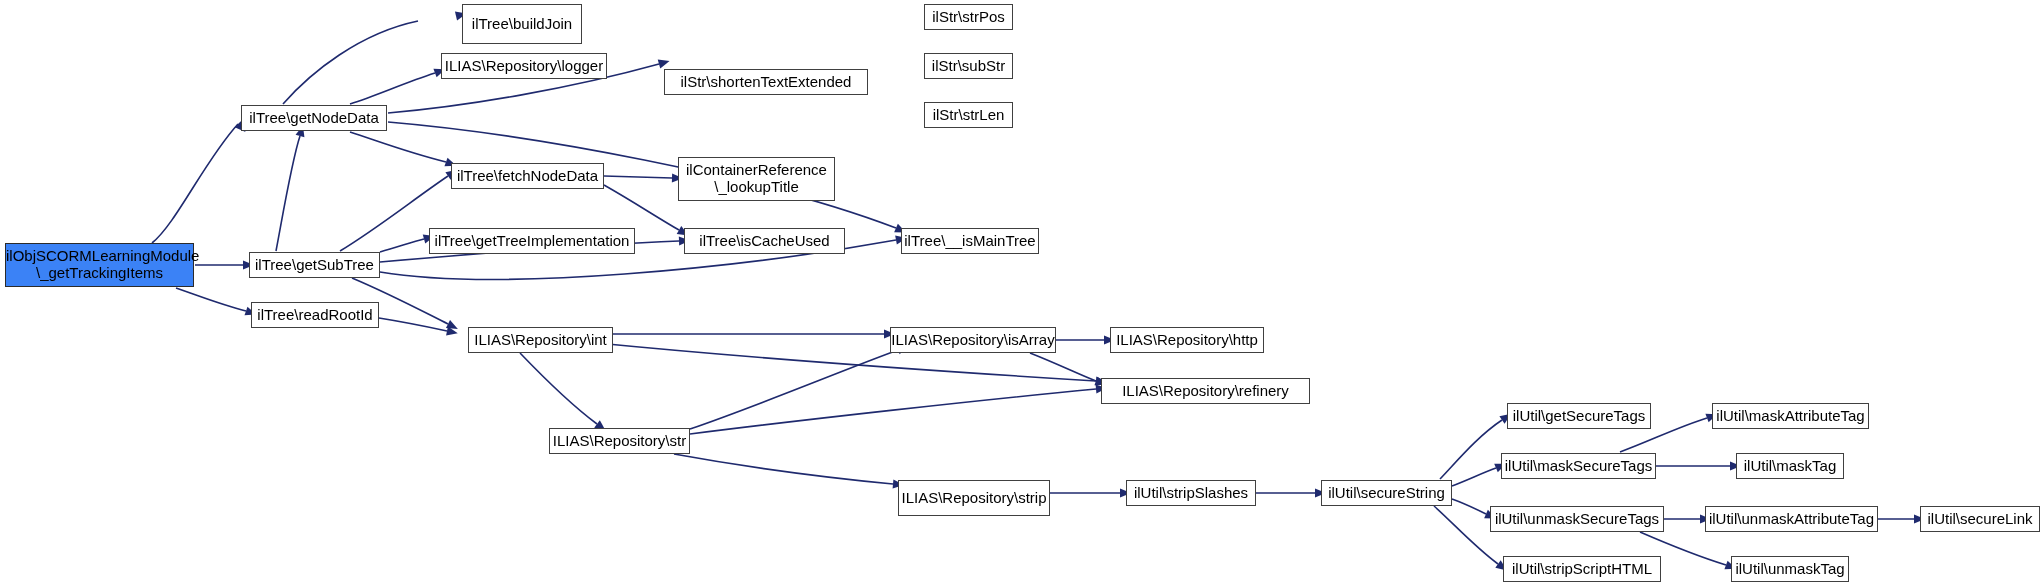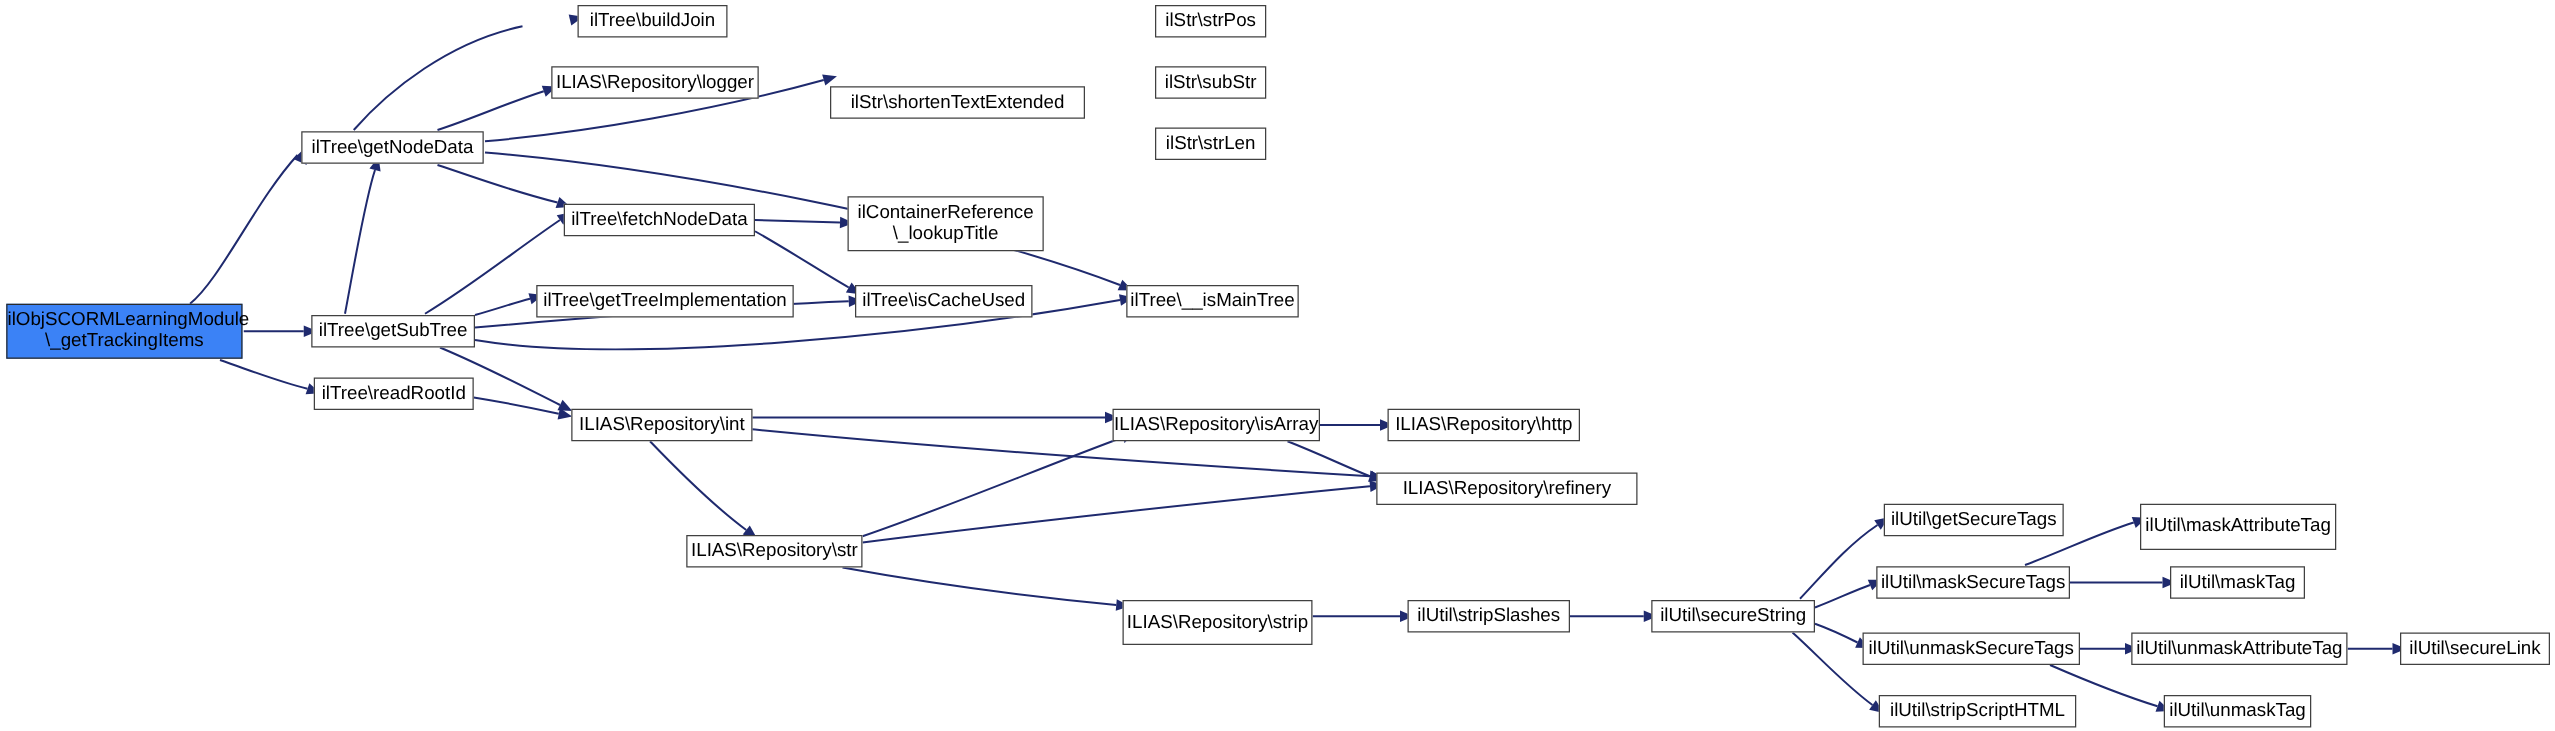--- a/index.html
+++ b/index.html
@@ -130,42 +130,42 @@
       <path d="M 1640,532 C 1670,545 1700,557 1726,565" fill="none" stroke="#1f2a6e" stroke-width="1.6"></path>
       <polygon points="0,-4.6 11,0 0,4.6" fill="#1f2a6e" transform="translate(1726,565) rotate(20.05352282957881)"></polygon>
       <path d="M 1878,519 L 1914,519" fill="none" stroke="#1f2a6e" stroke-width="1.6"></path>
       <polygon points="0,-4.6 11,0 0,4.6" fill="#1f2a6e" transform="translate(1914,519) rotate(0)"></polygon>
     </svg>
 <div class="node root" style="left: 5px; top: 243px; width: 189px; height: 44px;"><span class="node-label">ilObjSCORMLearningModule
 \_getTrackingItems</span></div>
     <div class="node" style="left: 241px; top: 105px; width: 146px; height: 26px;"><span class="node-label">ilTree\getNodeData</span></div>
     <div class="node" style="left: 249px; top: 252px; width: 131px; height: 26px;"><span class="node-label">ilTree\getSubTree</span></div>
     <div class="node" style="left: 251px; top: 302px; width: 128px; height: 26px;"><span class="node-label">ilTree\readRootId</span></div>
-    <div class="node" style="left: 462px; top: 4px; width: 120px; height: 26px;"><span class="node-label">ilTree\buildJoin</span></div>
+    <div class="node" style="left: 462px; top: 4px; width: 120px; height: 40px;"><span class="node-label">ilTree\buildJoin</span></div>
     <div class="node" style="left: 441px; top: 53px; width: 166px; height: 26px;"><span class="node-label">ILIAS\Repository\logger</span></div>
     <div class="node" style="left: 451px; top: 163px; width: 153px; height: 26px;"><span class="node-label">ilTree\fetchNodeData</span></div>
     <div class="node" style="left: 429px; top: 228px; width: 206px; height: 26px;"><span class="node-label">ilTree\getTreeImplementation</span></div>
-    <div class="node" style="left: 457px; top: 327px; width: 145px; height: 26px;"><span class="node-label">ILIAS\Repository\int</span></div>
+    <div class="node" style="left: 468px; top: 327px; width: 145px; height: 26px;"><span class="node-label">ILIAS\Repository\int</span></div>
     <div class="node" style="left: 549px; top: 428px; width: 141px; height: 26px;"><span class="node-label">ILIAS\Repository\str</span></div>
     <div class="node" style="left: 664px; top: 40px; width: 204px; height: 26px; margin-top: 29px;"><span class="node-label">ilStr\shortenTextExtended</span></div>
     <div class="node" style="left: 678px; top: 157px; width: 157px; height: 44px;"><span class="node-label">ilContainerReference
 \_lookupTitle</span></div>
-    <div class="node" style="left: 684px; top: 228px; width: 142px; height: 26px;"><span class="node-label">ilTree\isCacheUsed</span></div>
+    <div class="node" style="left: 684px; top: 228px; width: 161px; height: 26px;"><span class="node-label">ilTree\isCacheUsed</span></div>
     <div class="node" style="left: 901px; top: 228px; width: 138px; height: 26px;"><span class="node-label">ilTree\__isMainTree</span></div>
     <div class="node" style="left: 924px; top: 4px; width: 89px; height: 26px;"><span class="node-label">ilStr\strPos</span></div>
     <div class="node" style="left: 924px; top: 53px; width: 89px; height: 26px;"><span class="node-label">ilStr\subStr</span></div>
     <div class="node" style="left: 924px; top: 102px; width: 89px; height: 26px;"><span class="node-label">ilStr\strLen</span></div>
     <div class="node" style="left: 890px; top: 327px; width: 166px; height: 26px;"><span class="node-label">ILIAS\Repository\isArray</span></div>
     <div class="node" style="left: 1110px; top: 327px; width: 154px; height: 26px;"><span class="node-label">ILIAS\Repository\http</span></div>
     <div class="node" style="left: 1101px; top: 378px; width: 209px; height: 26px;"><span class="node-label">ILIAS\Repository\refinery</span></div>
     <div class="node" style="left: 898px; top: 480px; width: 152px; height: 36px;"><span class="node-label">ILIAS\Repository\strip</span></div>
     <div class="node" style="left: 1126px; top: 480px; width: 130px; height: 26px;"><span class="node-label">ilUtil\stripSlashes</span></div>
     <div class="node" style="left: 1321px; top: 480px; width: 131px; height: 26px;"><span class="node-label">ilUtil\secureString</span></div>
     <div class="node" style="left: 1507px; top: 403px; width: 144px; height: 26px;"><span class="node-label">ilUtil\getSecureTags</span></div>
     <div class="node" style="left: 1501px; top: 453px; width: 155px; height: 26px;"><span class="node-label">ilUtil\maskSecureTags</span></div>
     <div class="node" style="left: 1490px; top: 506px; width: 174px; height: 26px;"><span class="node-label">ilUtil\unmaskSecureTags</span></div>
     <div class="node" style="left: 1503px; top: 556px; width: 158px; height: 26px;"><span class="node-label">ilUtil\stripScriptHTML</span></div>
-    <div class="node" style="left: 1712px; top: 403px; width: 157px; height: 37px;"><span class="node-label">ilUtil\maskAttributeTag</span></div>
+    <div class="node" style="left: 1712px; top: 403px; width: 157px; height: 26px;"><span class="node-label">ilUtil\maskAttributeTag</span></div>
     <div class="node" style="left: 1736px; top: 453px; width: 108px; height: 26px;"><span class="node-label">ilUtil\maskTag</span></div>
     <div class="node" style="left: 1705px; top: 506px; width: 173px; height: 26px;"><span class="node-label">ilUtil\unmaskAttributeTag</span></div>
     <div class="node" style="left: 1731px; top: 556px; width: 118px; height: 26px;"><span class="node-label">ilUtil\unmaskTag</span></div>
     <div class="node" style="left: 1920px; top: 506px; width: 120px; height: 26px;"><span class="node-label">ilUtil\secureLink</span></div>
   </div>
 
 </body></html>

